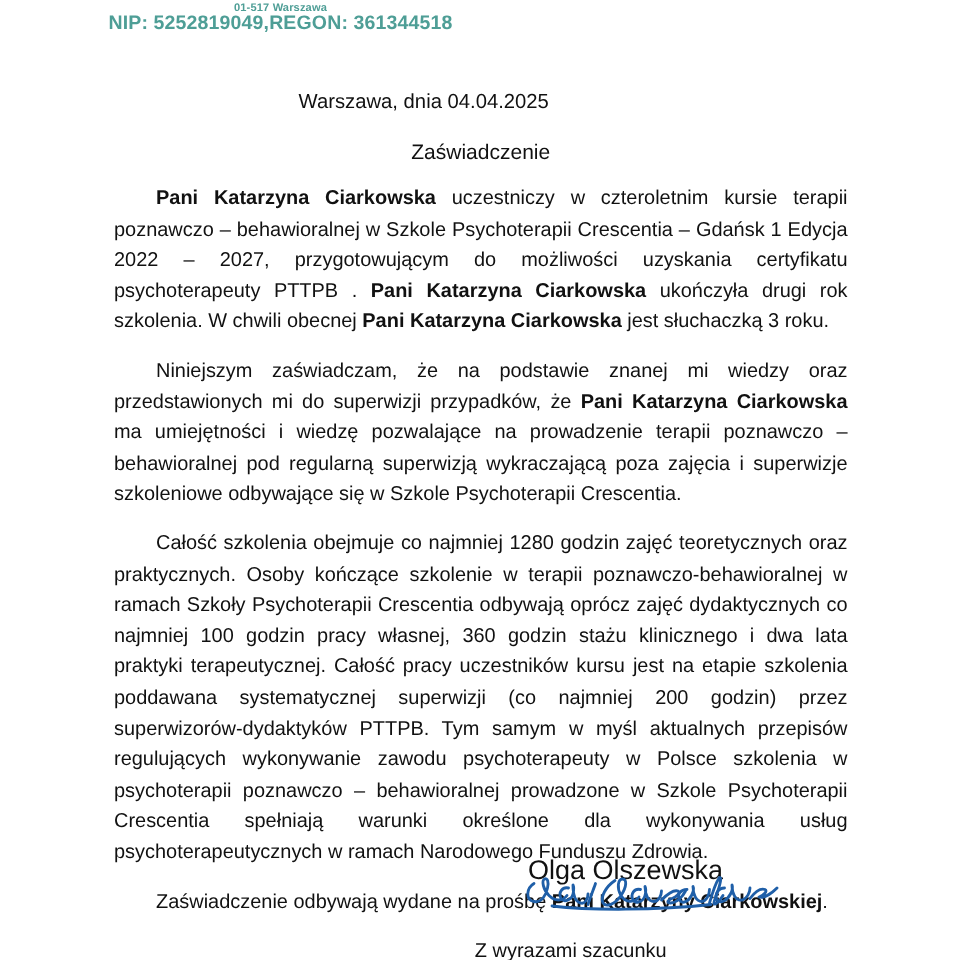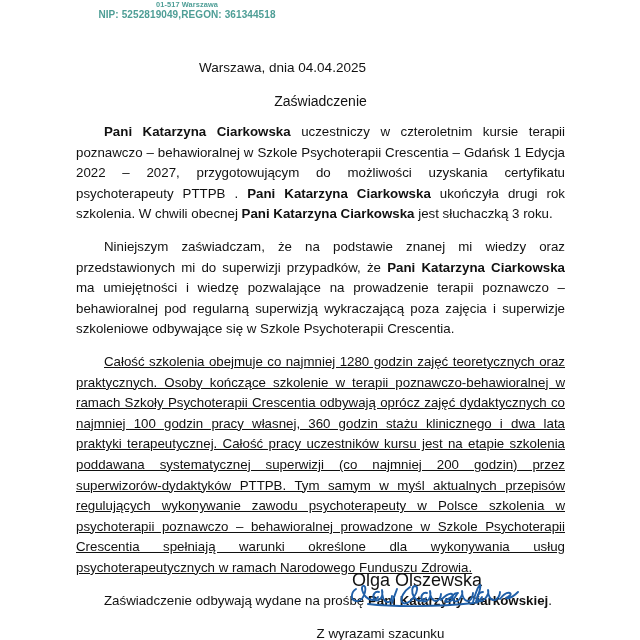--- a/index.html
+++ b/index.html
@@ -32,21 +32,21 @@
     width: 250px;
     text-align: center;
     color: #4e9e96;
     font-size: 7.4px;
     font-weight: bold;
     line-height: 10px;
     letter-spacing: 0.1px;
     white-space: nowrap;
   }
   .letterhead-org .org-line2 {
-    font-size: 10px;
+    font-size: 13px;
   }
 
   
   .logo-mark {
     position: absolute;
     right: 44px;
     top: -44px;
     width: 132px;
     height: 132px;
   }
@@ -87,21 +87,21 @@
     text-justify: inter-word;
     font-size: 13.3px;
     line-height: 20.6px;
     margin: 0 0 12px 0;
     text-indent: 28px;
     hyphens: none;
   }
   .para:last-child { margin-bottom: 0; }
   .para b { font-weight: bold; }
 
-  .para-p3 { margin-bottom: 13px; text-decoration: underline; }
+  .para-p3 { margin-bottom: 13px; }
 
   
   .closing {
     text-align: left;
     text-indent: 28px;
     font-size: 13.3px;
     line-height: 20.6px;
     margin: 0;
   }
   .regards {

